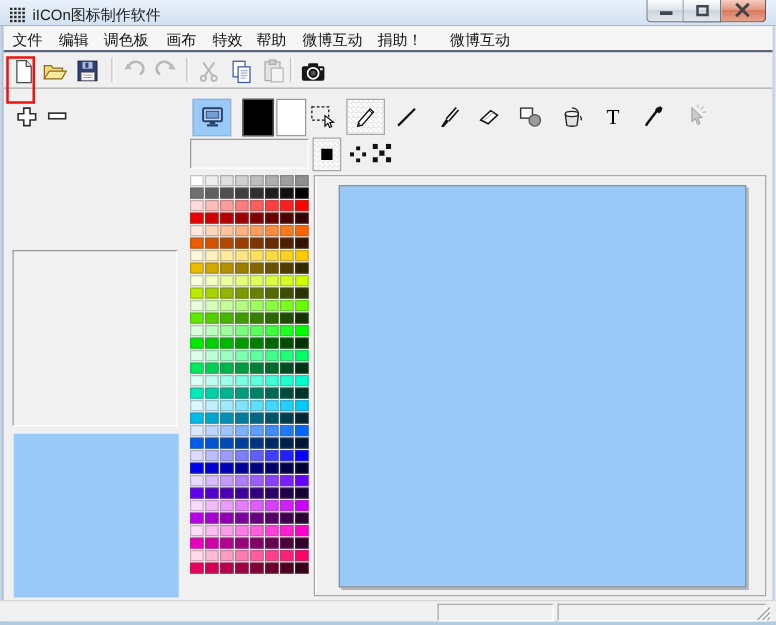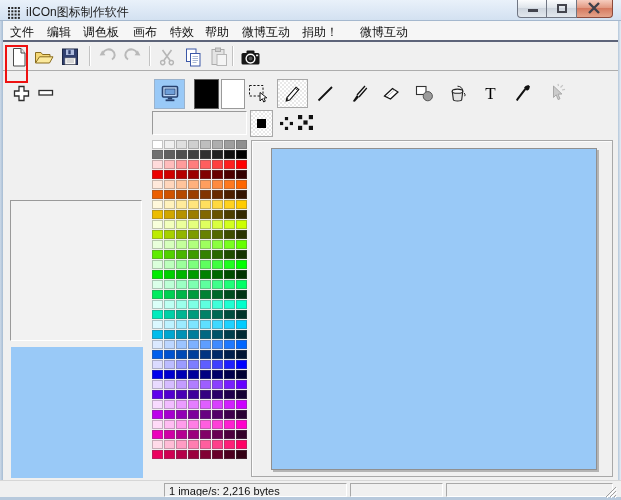--- a/index.html
+++ b/index.html
@@ -635,21 +635,20 @@
         <div class="swatch" style="background-color: rgb(77, 0, 31);"></div>
         <div class="swatch" style="background-color: rgb(51, 0, 20);"></div>
       </div>
     </div>
 
   <div class="canvas-frame">
     <div class="canvas" style="background-color: rgb(153, 201, 247);"></div>
   </div>
 
   <div class="status-bar">
-    <div class="status-panel" style="left:164px;width:183px">1 image/s: 2,216 bytes</div>
     <div class="status-panel" style="left:350px;width:93px"></div>
     <div class="status-panel" style="left:446px;width:167px"></div>
     <span class="grip">
       <svg width="12" height="12" viewBox="0 0 12 12">
         <path d="M11 1 L1 11 M11 5 L5 11 M11 9 L9 11" stroke="#9e9e9e" stroke-width="1"></path>
         <path d="M12 2 L2 12 M12 6 L6 12 M12 10 L10 12" stroke="#ffffff" stroke-width="1"></path>
       </svg>
     </span>
   </div>
 

